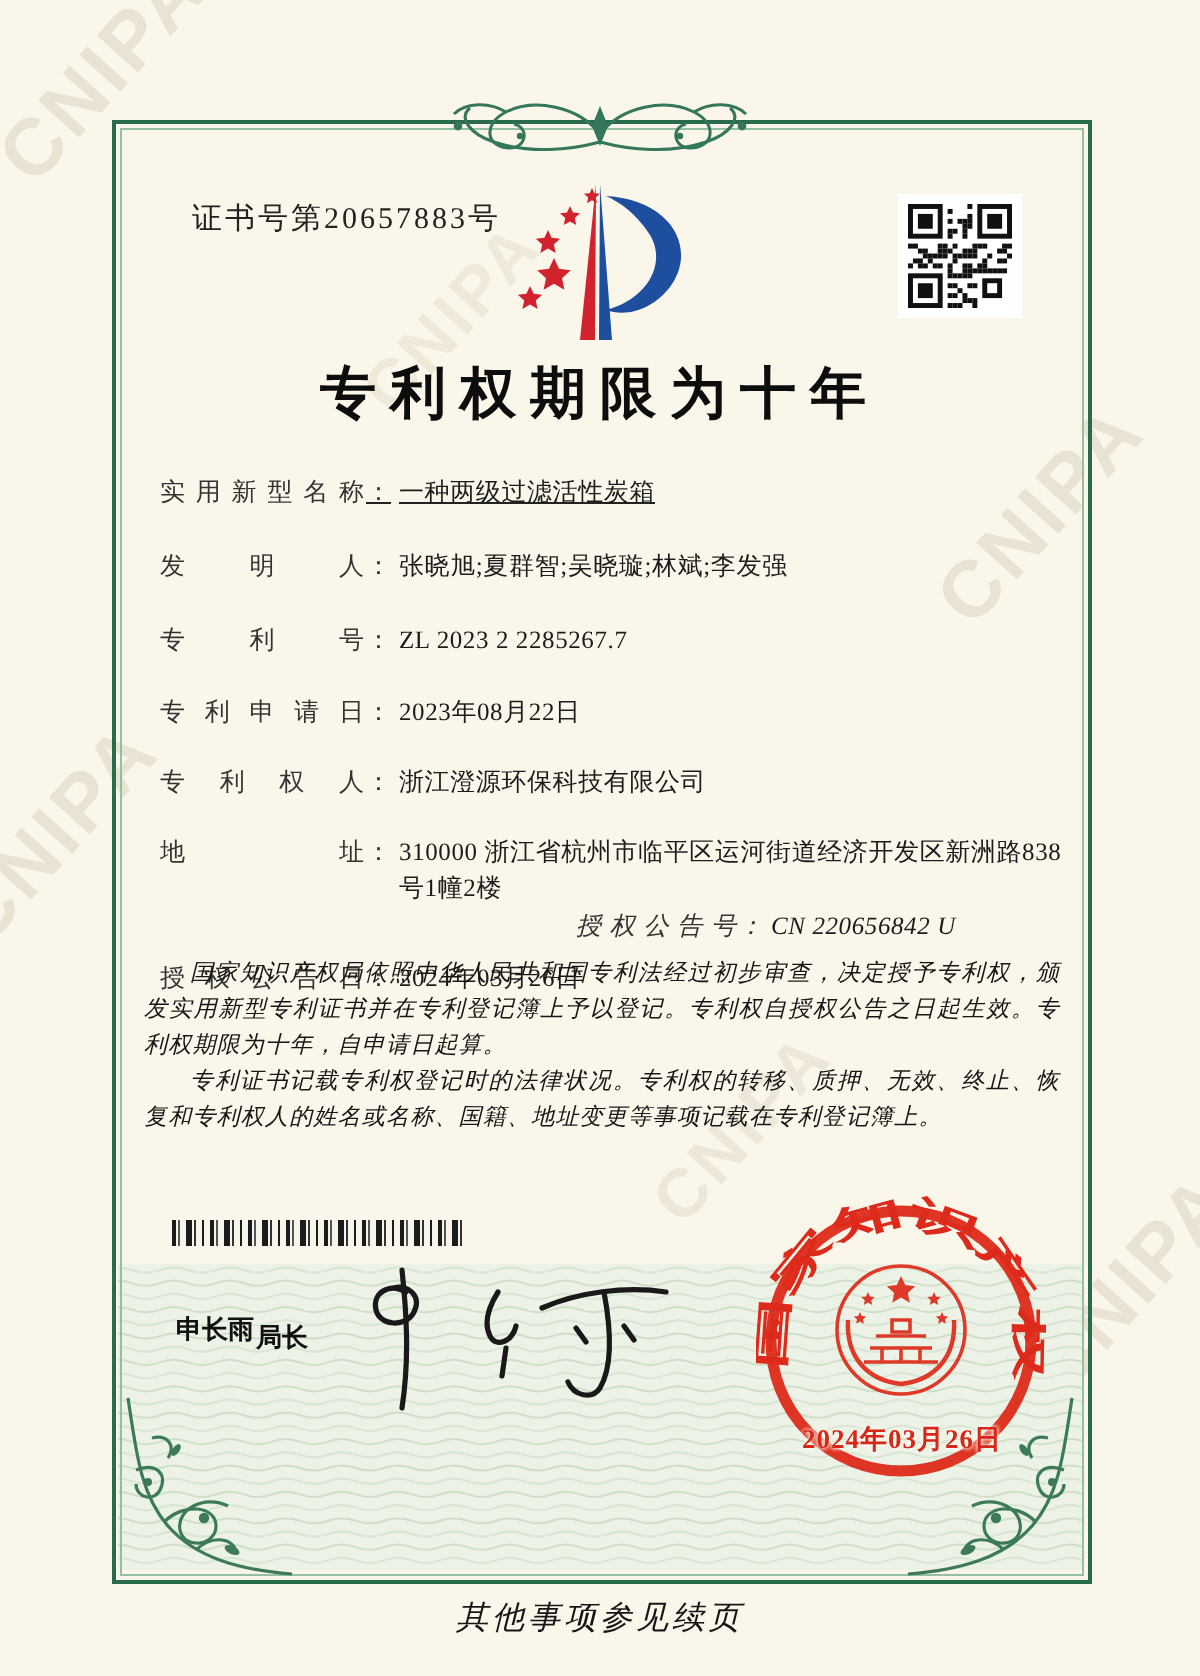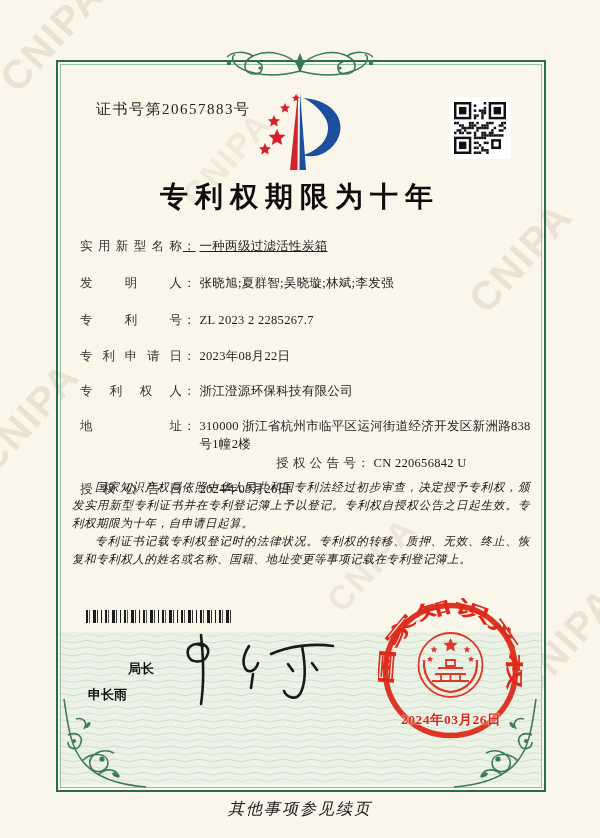--- a/index.html
+++ b/index.html
@@ -36,21 +36,21 @@
   .cert-no{position:absolute;left:80px;top:100px;font-size:15px;color:#222;letter-spacing:1.5px;margin-left:16px;}
   .logo{position:absolute;left:246px;top:88px;}
   .qr-box{position:absolute;left:449px;top:97px;width:62px;height:62px;background:#fff;}
   .qr-box svg{position:absolute;left:5px;top:5px;}
   .doc-title{
     position:absolute;left:0;top:178px;width:100%;text-align:center;
     font-size:28px;font-weight:bold;color:#0d0d0d;letter-spacing:7px;
   }
   
   .field-row{position:absolute;left:80px;font-size:12.5px;color:#222;white-space:nowrap;}
-  .field-row.pair2{left:276px;}
+  .field-row.pair2{left:288px;font-style:italic;}
   .flabel{display:inline-block;width:102px;text-align:justify;text-align-last:justify;vertical-align:top;color:#333;}
   .pair2 .flabel{width:80px;}
   .fcolon{margin:0 4px 0 1px;color:#333;}
   .fvalue{letter-spacing:0.3px;color:#1c1c1c;}
   .fvalue.wrap{display:inline-block;width:338px;white-space:normal;line-height:17.5px;vertical-align:top;}
   
   .para{
     position:absolute;left:72px;width:458px;
     font-size:11.5px;line-height:18px;font-style:italic;color:#161616;
     text-indent:2em;text-align:justify;letter-spacing:0.6px;
@@ -61,21 +61,21 @@
   .barcode{
     position:absolute;left:86px;top:610px;width:145px;height:13px;
     background:repeating-linear-gradient(90deg,
       #1b1b1b 0 2px,#f7f4e9 2px 3px,#555 3px 4px,#f7f4e9 4px 7px,
       #1b1b1b 7px 10px,#f7f4e9 10px 11px,#333 11px 12px,#f7f4e9 12px 15px,
       #1b1b1b 15px 16px,#f7f4e9 16px 19px);
   }
   
   .director{position:absolute;left:88px;font:600 13px "Liberation Sans","DejaVu Sans",sans-serif;color:#111;}
   .director-label{top:660px;margin-left:40px;}
-  .director-name{top:686px;}
+  .director-name{top:656px;}
   .signature{position:absolute;left:165px;top:630px;}
   
   .seal{position:absolute;left:378px;top:598px;}
   .seal-date{
     position:absolute;left:396px;top:711px;width:110px;text-align:center;
     font-size:13.5px;font-weight:bold;color:#d5271a;letter-spacing:0.5px;
     text-shadow:0 0 2px #fdfbf2,0 0 2px #fdfbf2;
   }
   
   .page-num{position:absolute;left:0;top:763px;width:100%;text-align:center;font-size:10.5px;color:#2a2a2a;letter-spacing:1px;}

